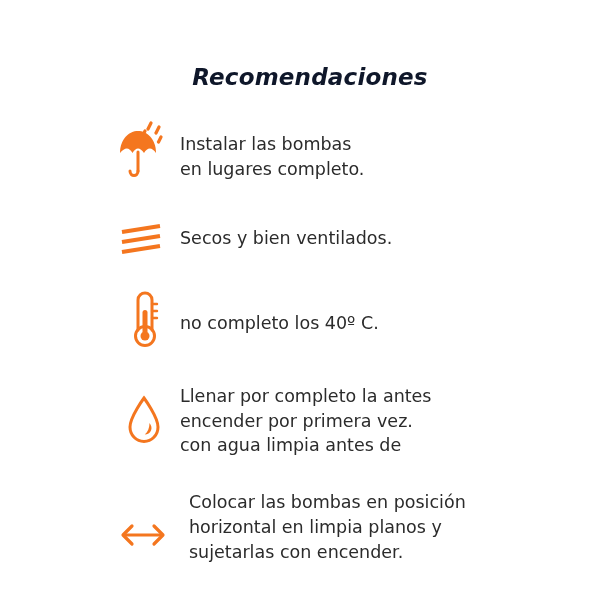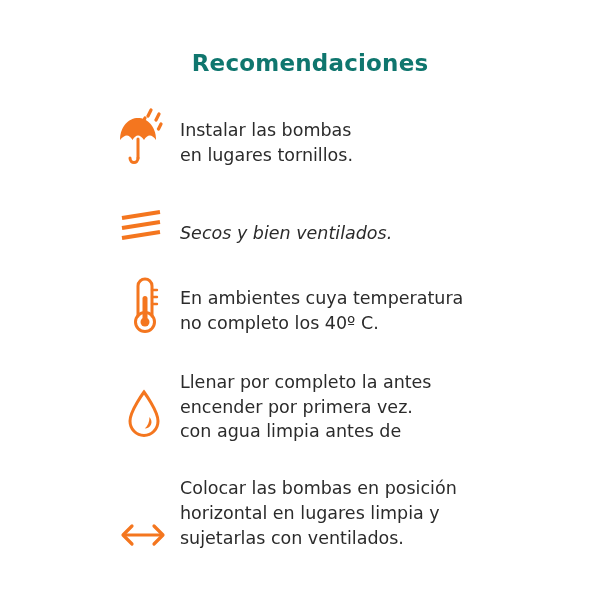--- a/index.html
+++ b/index.html
@@ -16,33 +16,34 @@
   .page {
     position: relative;
     width: 600px;
     height: 600px;
     box-sizing: border-box;
   }
   .title {
     text-align: center;
     font-size: 23px;
     font-weight: bold;
-    color: #0f766e;
+    color: #0f172a;
     letter-spacing: 0.2px;
-    padding-top: 50px;
+    padding-top: 64px;
     padding-left: 20px;
+    font-style: italic;
   }
   .list {
     margin-top: 28px;
     padding-left: 108px;
     padding-right: 30px;
   }
   .row {
     display: flex;
-    align-items: flex-end;
+    align-items: center;
     margin-bottom: 30px;
   }
   .icon-cell {
     width: 72px;
     min-width: 72px;
     display: flex;
     justify-content: center;
     align-items: flex-start;
     padding-top: 2px;
   }
@@ -56,24 +57,24 @@
     display: block;
     white-space: nowrap;
   }
   .row-umbrella .icon-cell { padding-top: 0px; }
   .row-lines .icon-cell { padding-top: 8px; }
   .row-thermo .icon-cell { padding-top: 0px; }
   .row-drop .icon-cell { padding-top: 6px; }
   .row-arrow .icon-cell { padding-top: 18px; }
 
   .row-umbrella .text-cell { padding-top: 14px; }
-  .row-lines .text-cell { padding-top: 6px; font-style: italic; }
+  .row-lines .text-cell { padding-top: 6px; }
   .row-thermo .text-cell { padding-top: 8px; }
   .row-drop .text-cell { padding-top: 4px; }
-  .row-arrow .text-cell { padding-top: 2px; }
+  .row-arrow .text-cell { padding-top: 2px; margin-left: 9px; }
 </style>
 </head>
 <body>
 
 <div class="page">
 
   <div class="title">Recomendaciones</div>
 
   <div class="list">
 
@@ -93,21 +94,21 @@
           <path d="M4 34 C9 28 13 28 16.5 34 C20 28 24 28 28 34 C31.5 28 36 28 40 34 Z" fill="#ffffff"></path>
           <g fill="none" stroke="#F4761F" stroke-width="3" stroke-linecap="round">
 
             <path d="M22 33 L22 52"></path>
             <path d="M22 52 C22 58 14 58 14 52"></path>
           </g>
         </svg>
       </div>
       <div class="text-cell">
         <span class="line">Instalar las bombas</span>
-        <span class="line">en lugares tornillos.</span>
+        <span class="line">en lugares completo.</span>
       </div>
     </div>
 
     <div class="row row-lines">
       <div class="icon-cell">
         <svg width="56" height="40" viewBox="0 0 56 40" xmlns="http://www.w3.org/2000/svg">
           <g fill="none" stroke="#F4761F" stroke-width="4.2" stroke-linecap="butt">
             <line x1="6" y1="12" x2="44" y2="6"></line>
             <line x1="6" y1="22" x2="44" y2="16"></line>
             <line x1="6" y1="32" x2="44" y2="26"></line>
@@ -129,21 +130,20 @@
           <circle cx="21" cy="46" r="4.5" fill="#F4761F"></circle>
           <rect x="18.5" y="20" width="5" height="24" rx="2.5" fill="#F4761F"></rect>
           <g stroke="#F4761F" stroke-width="2.4" stroke-linecap="round">
             <line x1="28" y1="14" x2="33" y2="14"></line>
             <line x1="28" y1="21" x2="33" y2="21"></line>
             <line x1="28" y1="28" x2="33" y2="28"></line>
           </g>
         </svg>
       </div>
       <div class="text-cell">
-        <span class="line">En ambientes cuya temperatura</span>
         <span class="line">no completo los 40º C.</span>
       </div>
     </div>
 
     <div class="row row-drop">
       <div class="icon-cell">
         <svg width="40" height="56" viewBox="0 0 40 56" xmlns="http://www.w3.org/2000/svg">
           <path d="M20 4 C20 4 6 23 6 33 C6 41.2 12.3 47.5 20 47.5 C27.7 47.5 34 41.2 34 33 C34 23 20 4 20 4 Z" fill="none" stroke="#F4761F" stroke-width="3"></path>
           <path d="M25.5 29 C27.5 31.5 28 34 27 36.5 C26 39 23.5 40.5 20.8 40.5 C24 38 25.5 33.5 25.5 29 Z" fill="#F4761F"></path>
         </svg>
@@ -160,19 +160,19 @@
         <svg width="56" height="32" viewBox="0 0 56 32" xmlns="http://www.w3.org/2000/svg">
           <g fill="none" stroke="#F4761F" stroke-width="3.2" stroke-linecap="round" stroke-linejoin="round">
             <line x1="8" y1="16" x2="46" y2="16"></line>
             <polyline points="16,7 7,16 16,25"></polyline>
             <polyline points="38,7 47,16 38,25"></polyline>
           </g>
         </svg>
       </div>
       <div class="text-cell">
         <span class="line">Colocar las bombas en posición</span>
-        <span class="line">horizontal en lugares limpia y</span>
-        <span class="line">sujetarlas con ventilados.</span>
+        <span class="line">horizontal en limpia planos y</span>
+        <span class="line">sujetarlas con encender.</span>
       </div>
     </div>
 
   </div>
 </div>
 
 </body></html>

